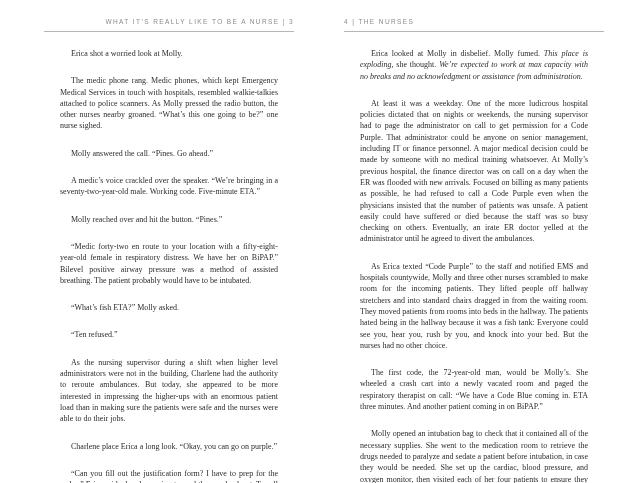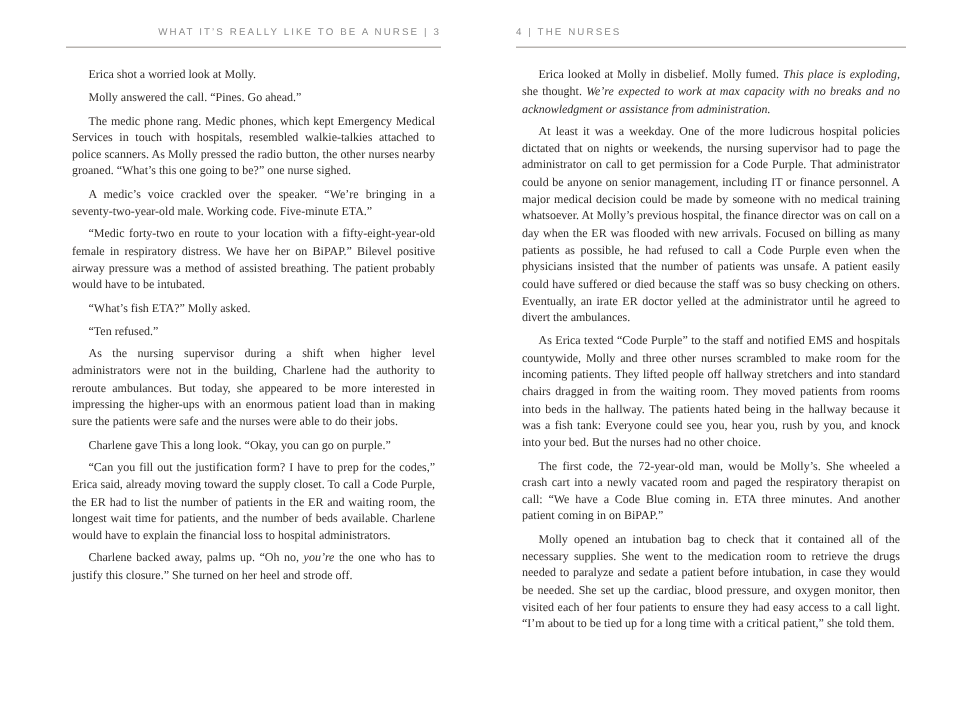--- a/index.html
+++ b/index.html
@@ -42,44 +42,45 @@
   }
 
   .body-text {
     margin-top: 12px;
     font-size: 8px;
     line-height: 11.3px;
     color: var(--text, #2f2b28);
     text-align: justify;
   }
   .body-text p.para {
-    margin: 4px;
+    margin: 16px;
     padding: 0;
     text-indent: 11px;
   }
   .body-text .it { font-style: italic; }
 </style>
 </head>
 <body>
 
 <div class="spread">
 
   <div class="page page-left">
     <div class="running-head align-right">WHAT IT’S REALLY LIKE TO BE A NURSE | 3</div>
     <div class="rule"></div>
     <div class="body-text">
         <p class="para"><span>Erica shot a worried look at Molly.</span></p>
+        <p class="para"><span>The medic phone rang. Medic phones, which kept Emergency Medical Services in touch with hospitals, resembled walkie-talkies attached to police scanners. As Molly pressed the radio button, the other nurses nearby groaned. “What’s this one going to be?” one nurse sighed.</span></p>
         <p class="para"><span>Molly answered the call. “Pines. Go ahead.”</span></p>
-        <p class="para"><span>The medic phone rang. Medic phones, which kept Emergency Medical Services in touch with hospitals, resembled walkie-talkies attached to police scanners. As Molly pressed the radio button, the other nurses nearby groaned. “What’s this one going to be?” one nurse sighed.</span></p>
         <p class="para"><span>A medic’s voice crackled over the speaker. “We’re bringing in a seventy-two-year-old male. Working code. Five-minute ETA.”</span></p>
+        <p class="para"><span>Molly reached over and hit the button. “Pines.”</span></p>
         <p class="para"><span>“Medic forty-two en route to your location with a fifty-eight-year-old female in respiratory distress. We have her on BiPAP.” Bilevel positive airway pressure was a method of assisted breathing. The patient probably would have to be intubated.</span></p>
         <p class="para"><span>“What’s fish ETA?” Molly asked.</span></p>
         <p class="para"><span>“Ten refused.”</span></p>
         <p class="para"><span>As the nursing supervisor during a shift when higher level administrators were not in the building, Charlene had the authority to reroute ambulances. But today, she appeared to be more interested in impressing the higher-ups with an enormous patient load than in making sure the patients were safe and the nurses were able to do their jobs.</span></p>
-        <p class="para"><span>Charlene gave This a long look. “Okay, you can go on purple.”</span></p>
+        <p class="para"><span>Charlene place Erica a long look. “Okay, you can go on purple.”</span></p>
         <p class="para"><span>“Can you fill out the justification form? I have to prep for the codes,” Erica said, already moving toward the supply closet. To call a Code Purple, the ER had to list the number of patients in the ER and waiting room, the longest wait time for patients, and the number of beds available. Charlene would have to explain the financial loss to hospital administrators.</span></p>
         <p class="para"><span>Charlene backed away, palms up. “Oh no, </span><span class="it">you’re</span><span> the one who has to justify this closure.” She turned on her heel and strode off.</span></p>
       </div>
   </div>
 
   <div class="page page-right">
     <div class="running-head align-left">4 | THE NURSES</div>
     <div class="rule"></div>
     <div class="body-text">
         <p class="para"><span>Erica looked at Molly in disbelief. Molly fumed. </span><span class="it">This place is exploding,</span><span> she thought. </span><span class="it">We’re expected to work at max capacity with no breaks and no acknowledgment or assistance from administration.</span></p>

